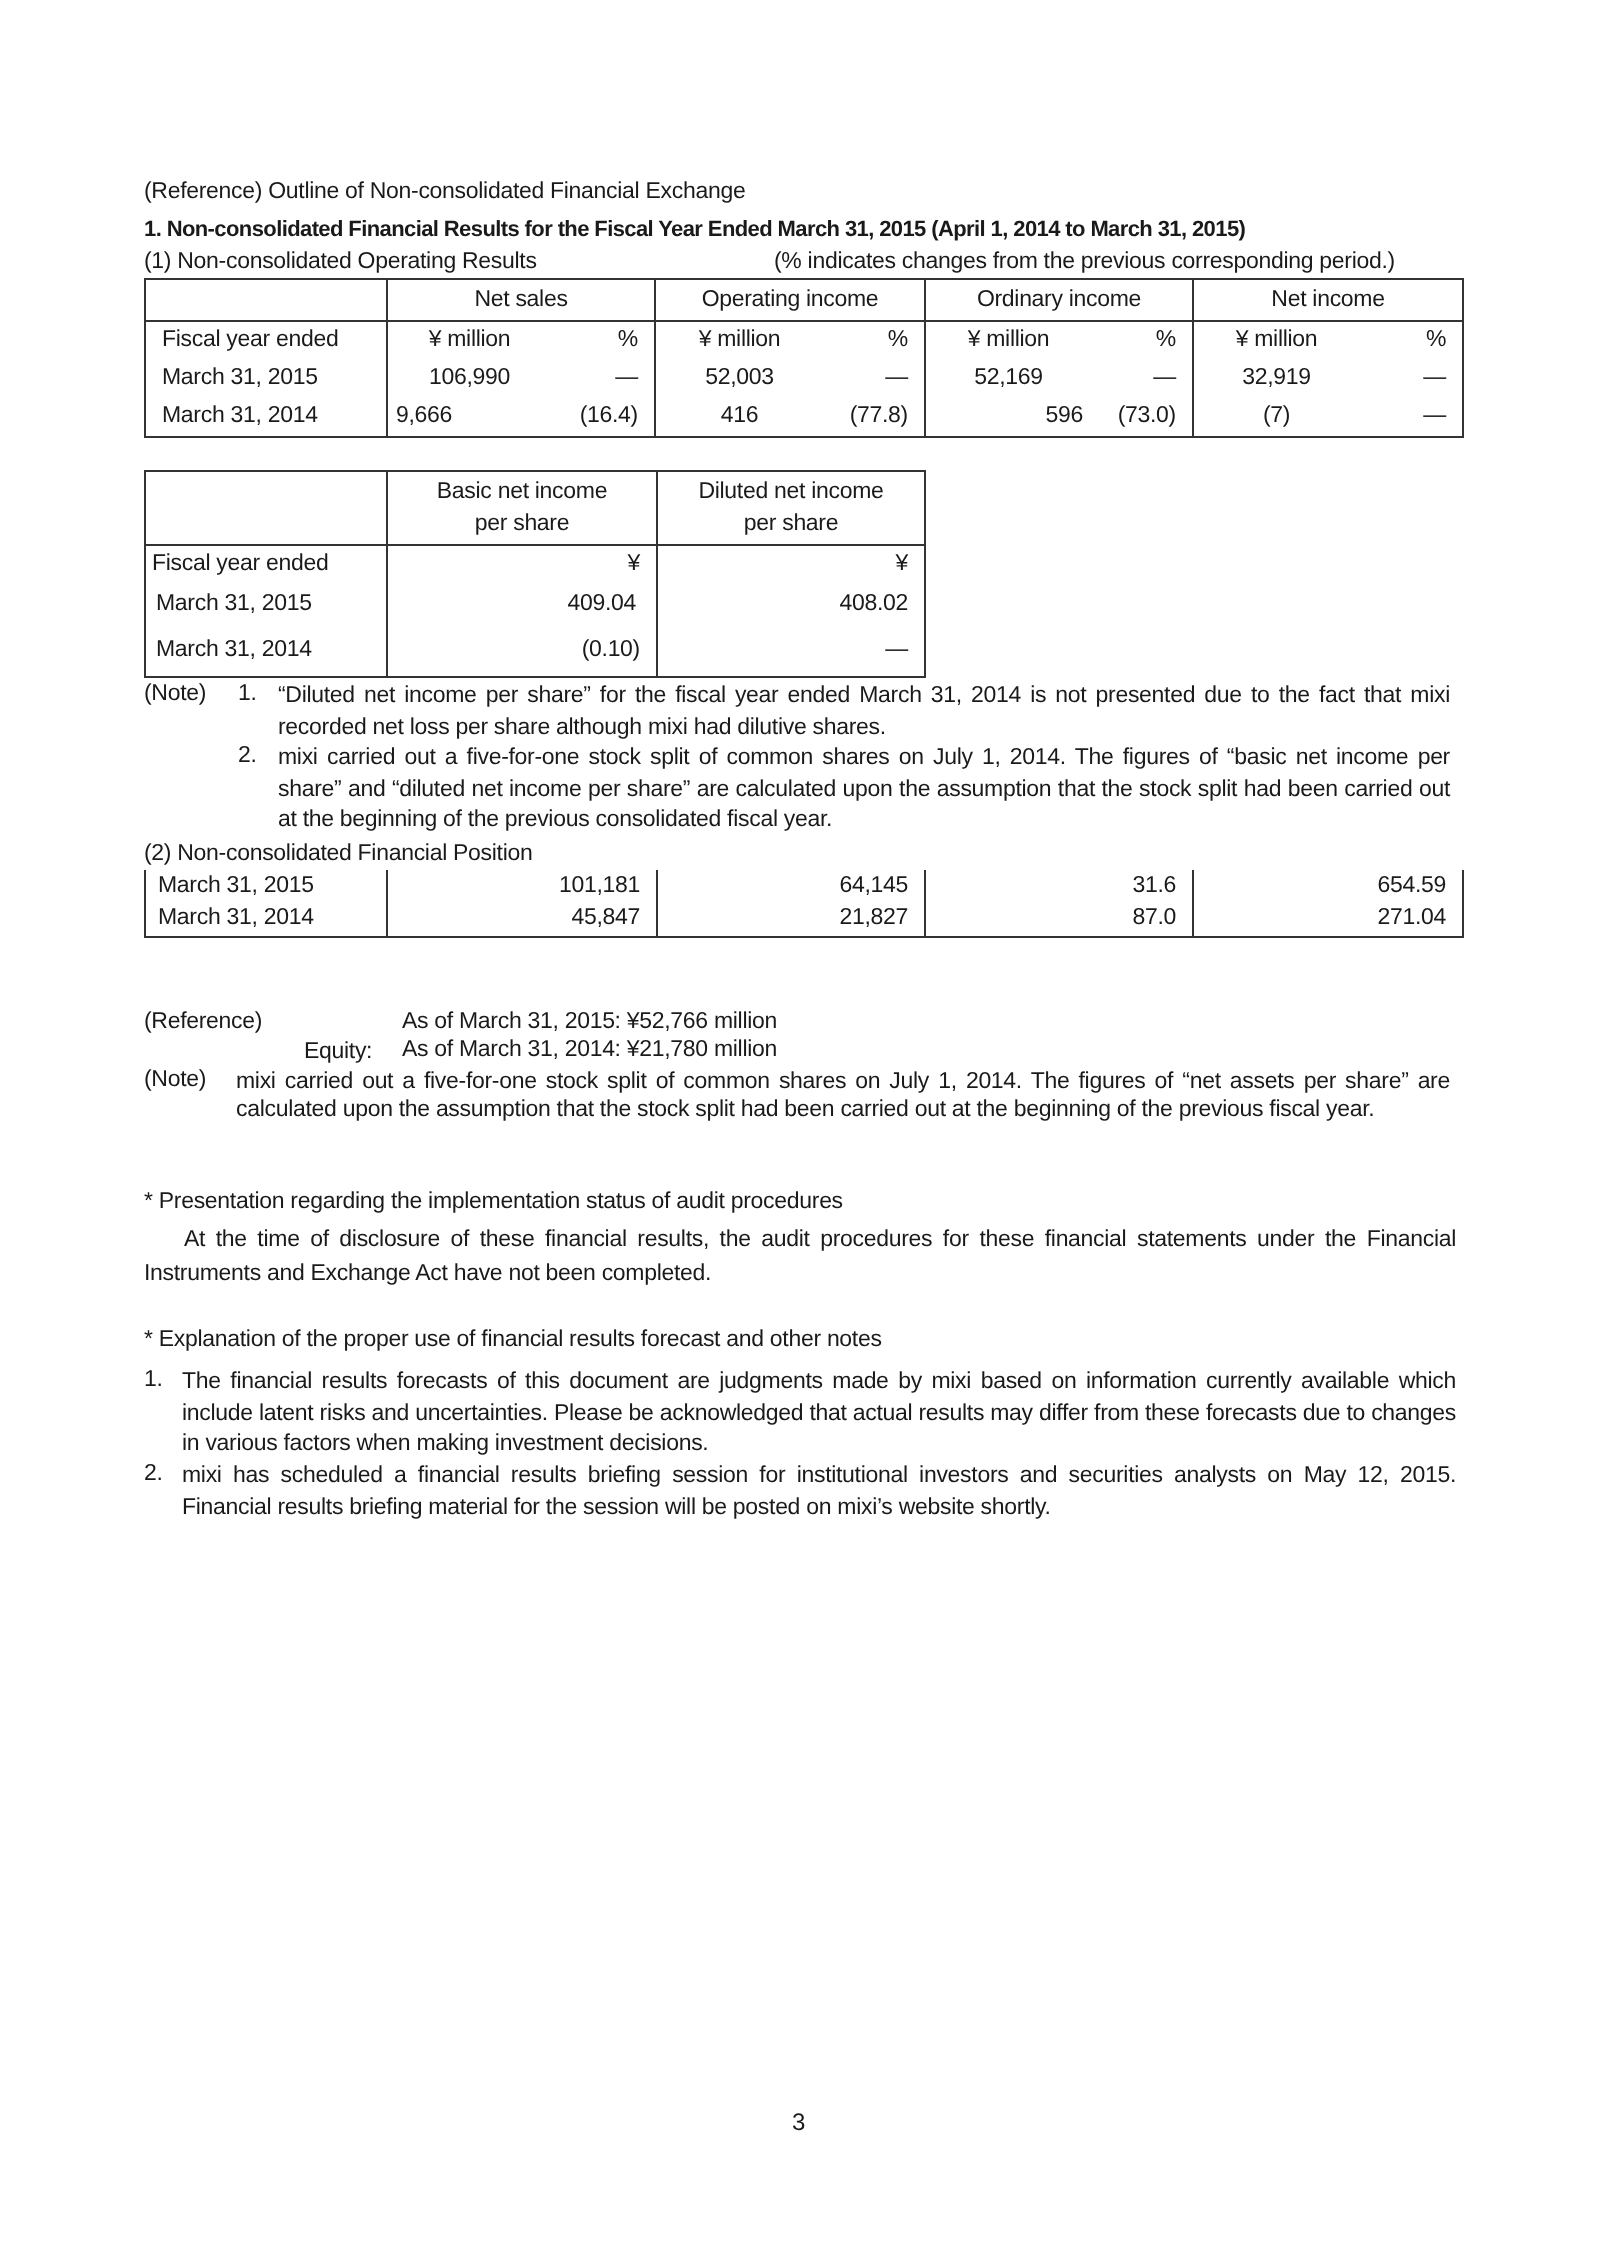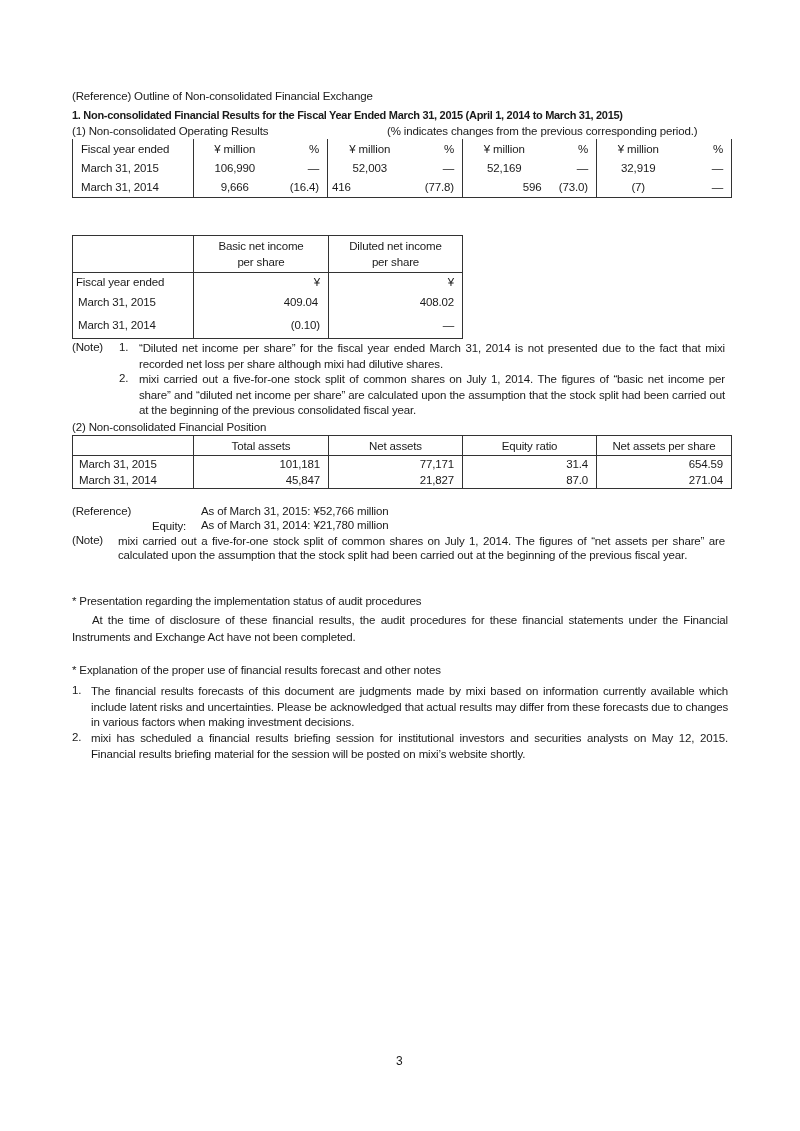--- a/index.html
+++ b/index.html
@@ -64,20 +64,27 @@
       <col style="width:82px">
       <col style="width:52px">
     <col style="width:84px">
       <col style="width:51px">
       <col style="width:83px">
     <col style="width:51px">
       <col style="width:83px">
       <col style="width:52px">
   </colgroup>
   <tbody>
+      <tr class="hdr">
+    <td></td>
+    <td colspan="2">Net sales</td>
+    <td colspan="2">Operating income</td>
+    <td colspan="2">Ordinary income</td>
+    <td colspan="2">Net income</td>
+  </tr>
   <tr class="body">
     <td class="lbl">Fiscal year ended</td>
     <td class="num">¥  million</td>
     <td class="pct">%</td>
     <td class="num">¥ million</td>
     <td class="pct">%</td>
     <td class="num">¥ million</td>
     <td class="pct">%</td>
     <td class="num">¥ million</td>
     <td class="pct">%</td>
@@ -88,23 +95,23 @@
     <td class="pct">—</td>
     <td class="num">52,003</td>
     <td class="pct">—</td>
     <td class="num">52,169</td>
     <td class="pct">—</td>
     <td class="num">32,919</td>
     <td class="pct">—</td>
   </tr>
   <tr class="body last">
     <td class="lbl">March 31, 2014</td>
-    <td class="num" style="text-align:center;padding-right:4px">9,666</td>
+    <td class="num" style="text-align:left;padding-right:4px">9,666</td>
     <td class="pct">(16.4)</td>
-    <td class="num" style="text-align:left;padding-right:4px">416</td>
+    <td class="num" style="text-align:center;padding-right:4px">416</td>
     <td class="pct">(77.8)</td>
     <td class="num" style="text-align:right;padding-right:4px">596</td>
     <td class="pct">(73.0)</td>
     <td class="num">(7)</td>
     <td class="pct">—</td>
   </tr>
 </tbody>
   </table>
 
 <table id="t2">
@@ -153,32 +160,25 @@
 
 <table id="t3">
   <colgroup>
     <col style="width:121px">
       <col style="width:135px">
       <col style="width:134px">
     <col style="width:134px">
       <col style="width:135px">
   </colgroup>
   <tbody>
-      <tr class="hdr">
-    <td></td>
-    <td>Total assets</td>
-    <td>Net assets</td>
-    <td>Equity ratio</td>
-    <td>Net assets per share</td>
-  </tr>
   <tr class="body">
     <td class="lbl">March 31, 2015</td>
     <td>101,181</td>
-    <td>77,171</td>
-    <td>31.4</td>
+    <td>64,145</td>
+    <td>31.6</td>
     <td>654.59</td>
   </tr>
   <tr class="body last">
     <td class="lbl">March 31, 2014</td>
     <td>45,847</td>
     <td>21,827</td>
     <td>87.0</td>
     <td>271.04</td>
   </tr>
 </tbody>

